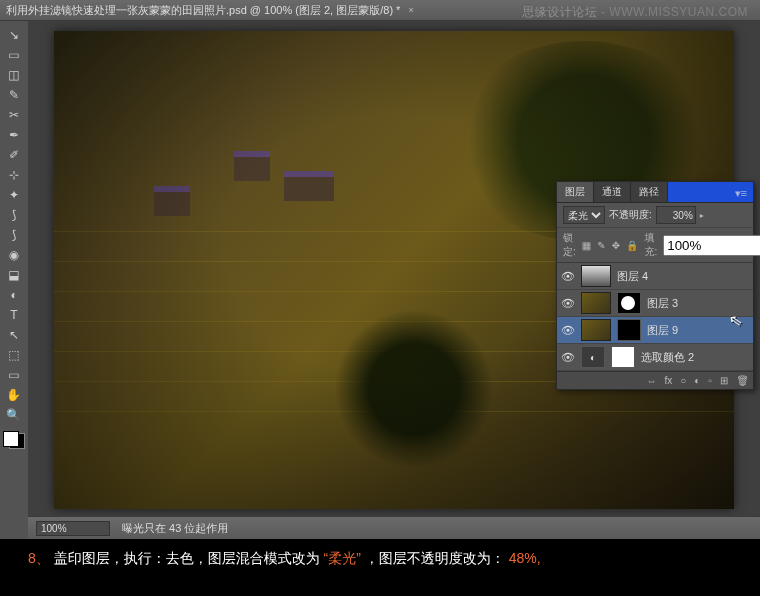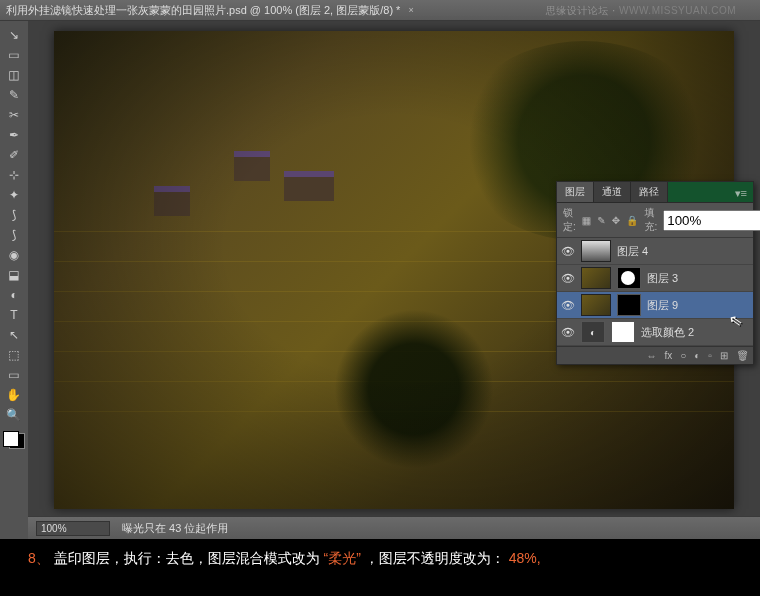--- a/index.html
+++ b/index.html
@@ -1,16 +1,16 @@
 <!DOCTYPE html>
 <html><head>
 <meta charset="utf-8">
 <style>
 html,body{margin:0;padding:0;width:760px;height:596px;font-family:"Microsoft YaHei",sans-serif;overflow:hidden;background:#535353}
-.watermark{position:absolute;top:4px;right:24px;color:#999;font-size:10px;z-index:1000;letter-spacing:.5px}
+.watermark{position:absolute;top:4px;right:12px;color:#999;font-size:12px;z-index:1000;letter-spacing:.5px}
 .watermark .b{opacity:.85}
 .watermark .u{opacity:.55}
 .titlebar{height:20px;background:linear-gradient(#6a6a6a,#5a5a5a);border-bottom:1px solid #3a3a3a;display:flex;align-items:center;padding:0 6px;font-size:11px;color:#ddd}
 .titlebar .doc{display:flex;align-items:center;gap:4px}
 .titlebar .x{margin-left:4px;font-size:9px;opacity:.7}
 .workspace{position:relative;display:flex;height:518px}
 .toolbar{width:28px;background:#535353;display:flex;flex-direction:column;align-items:center;padding-top:4px;gap:0}
 .tool{width:24px;height:20px;display:flex;align-items:center;justify-content:center;color:#ccc;font-size:12px;cursor:pointer}
 .swatch{width:22px;height:18px;margin-top:6px;position:relative}
 .swatch .fg{position:absolute;top:0;left:0;width:14px;height:14px;background:#fff;border:1px solid #000}
@@ -18,21 +18,21 @@
 .canvas-wrap{flex:1;background:#3f3f3f;position:relative;display:flex;align-items:flex-start;justify-content:center;padding-top:10px}
 .canvas{width:680px;height:478px;background:linear-gradient(135deg,#3a3418 0%,#5a4a20 25%,#6b5a1a 50%,#4a3e15 70%,#2d2510 100%);position:relative;box-shadow:0 0 10px rgba(0,0,0,.6);overflow:hidden}
 .terrace{position:absolute;left:0;right:0;height:30px;border-top:1px solid rgba(139,115,30,.4)}
 .canvas .vig{position:absolute;inset:0;background:radial-gradient(ellipse at 50% 45%, transparent 35%, rgba(0,0,0,.55) 100%)}
 .canvas .tree1{position:absolute;top:10px;right:20px;width:260px;height:200px;background:radial-gradient(circle,#1a2508 40%,transparent 70%);opacity:.85;border-radius:50%}
 .canvas .tree2{position:absolute;bottom:40px;left:280px;width:160px;height:160px;background:radial-gradient(circle,#0e1504 40%,transparent 70%);opacity:.9;border-radius:50%}
 .canvas .house{position:absolute;width:36px;height:24px;background:#4a3a2a;border-top:6px solid #5a4570}
 .statusbar{position:absolute;bottom:0;left:28px;right:0;height:22px;background:linear-gradient(#6a6a6a,#5a5a5a);border-top:1px solid #3a3a3a;display:flex;align-items:center;padding:0 8px;font-size:11px;color:#ddd;gap:12px}
 .statusbar .zoom{width:64px;background:#4a4a4a;border:1px solid #333;padding:1px 4px;font-size:10px}
 .layers-panel{position:absolute;top:160px;right:6px;width:196px;background:#535353;border:1px solid #2a2a2a;box-shadow:2px 2px 6px rgba(0,0,0,.5);font-size:11px;color:#ddd;z-index:500}
-.lp-tabs{display:flex;background:#14532d;border-bottom:1px solid #2a2a2a;height:20px;align-items:flex-end}
+.lp-tabs{display:flex;background:#1d4ed8;border-bottom:1px solid #2a2a2a;height:20px;align-items:flex-end}
 .lp-tab{padding:3px 8px;background:#3d3d3d;border-right:1px solid #2a2a2a;cursor:pointer;font-size:10px}
 .lp-tab.active{background:#535353}
 .lp-tabs .menu{margin-left:auto;padding:2px 6px;opacity:.7;cursor:pointer}
 .lp-row{display:flex;align-items:center;padding:3px 6px;border-bottom:1px solid #444;gap:4px}
 .lp-row select{background:#4a4a4a;color:#ddd;border:1px solid #333;font-size:10px;height:18px}
 .lp-row .lbl{font-size:10px}
 .lp-row input.num{width:34px;background:#4a4a4a;color:#ddd;border:1px solid #333;font-size:10px;height:14px;text-align:right;padding-right:2px}
 .lp-row .tri{font-size:8px;opacity:.7}
 .lp-lock{display:flex;align-items:center;padding:3px 6px;border-bottom:1px solid #3a3a3a;gap:6px;font-size:10px}
 .lp-lock span{opacity:.7}
@@ -118,20 +118,26 @@
     <div>曝光只在 43 位起作用</div>
   </div>
 
   <div class="layers-panel">
     <div class="lp-tabs">
       <div class="lp-tab active">图层</div>
       <div class="lp-tab">通道</div>
       <div class="lp-tab">路径</div>
       <div class="menu">▾≡</div>
     </div>
+    <div class="lp-row">
+      <select><option>柔光</option></select>
+      <span class="lbl">不透明度:</span>
+      <input class="num" value="30%" style="">
+      <span class="tri">▸</span>
+    </div>
     <div class="lp-lock">
       <span>锁定:</span>
       <span>▦</span>
       <span>✎</span>
       <span>✥</span>
       <span>🔒</span>
       <span style="margin-left:auto" class="lbl">填充:</span>
       <input class="num" value="100%" style="">
 
     </div>

